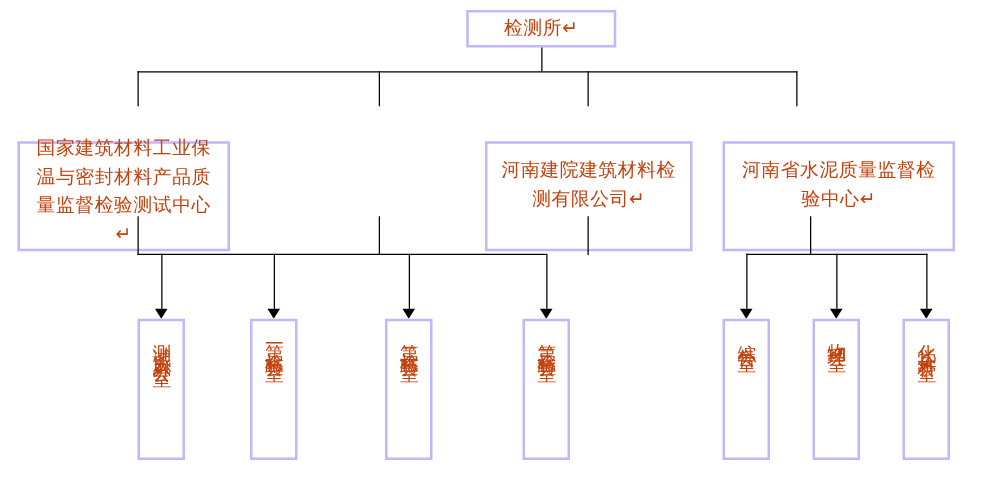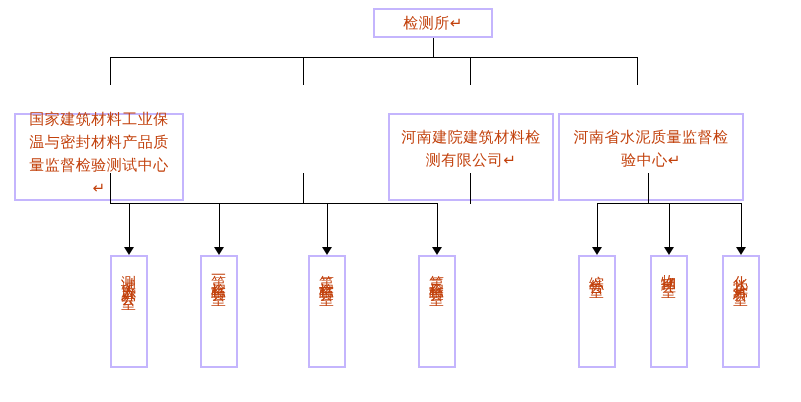--- a/index.html
+++ b/index.html
@@ -48,21 +48,21 @@
     font-size: 15px;
     padding: 0 8px;
     margin-top: 28px;
   }
   .lvl2 .txt {
     line-height: 1.55;
   }
   .n1 { left: 14px;  width: 170px; }
   .n2 { left: 215px; width: 169px; }
   .n3 { left: 388px; width: 166px; }
-  .n4 { left: 558px; width: 186px; }
+  .n4 { left: 578px; width: 186px; }
 
   .lvl2.n2 .txt, .lvl2.n3 .txt, .lvl2.n4 .txt {
     margin-top: -18px;
   }
   .lvl2.n1 .txt { margin-top: -8px; }
 
   
   .lvl3 {
     top: 255px;
     width: 38px;

